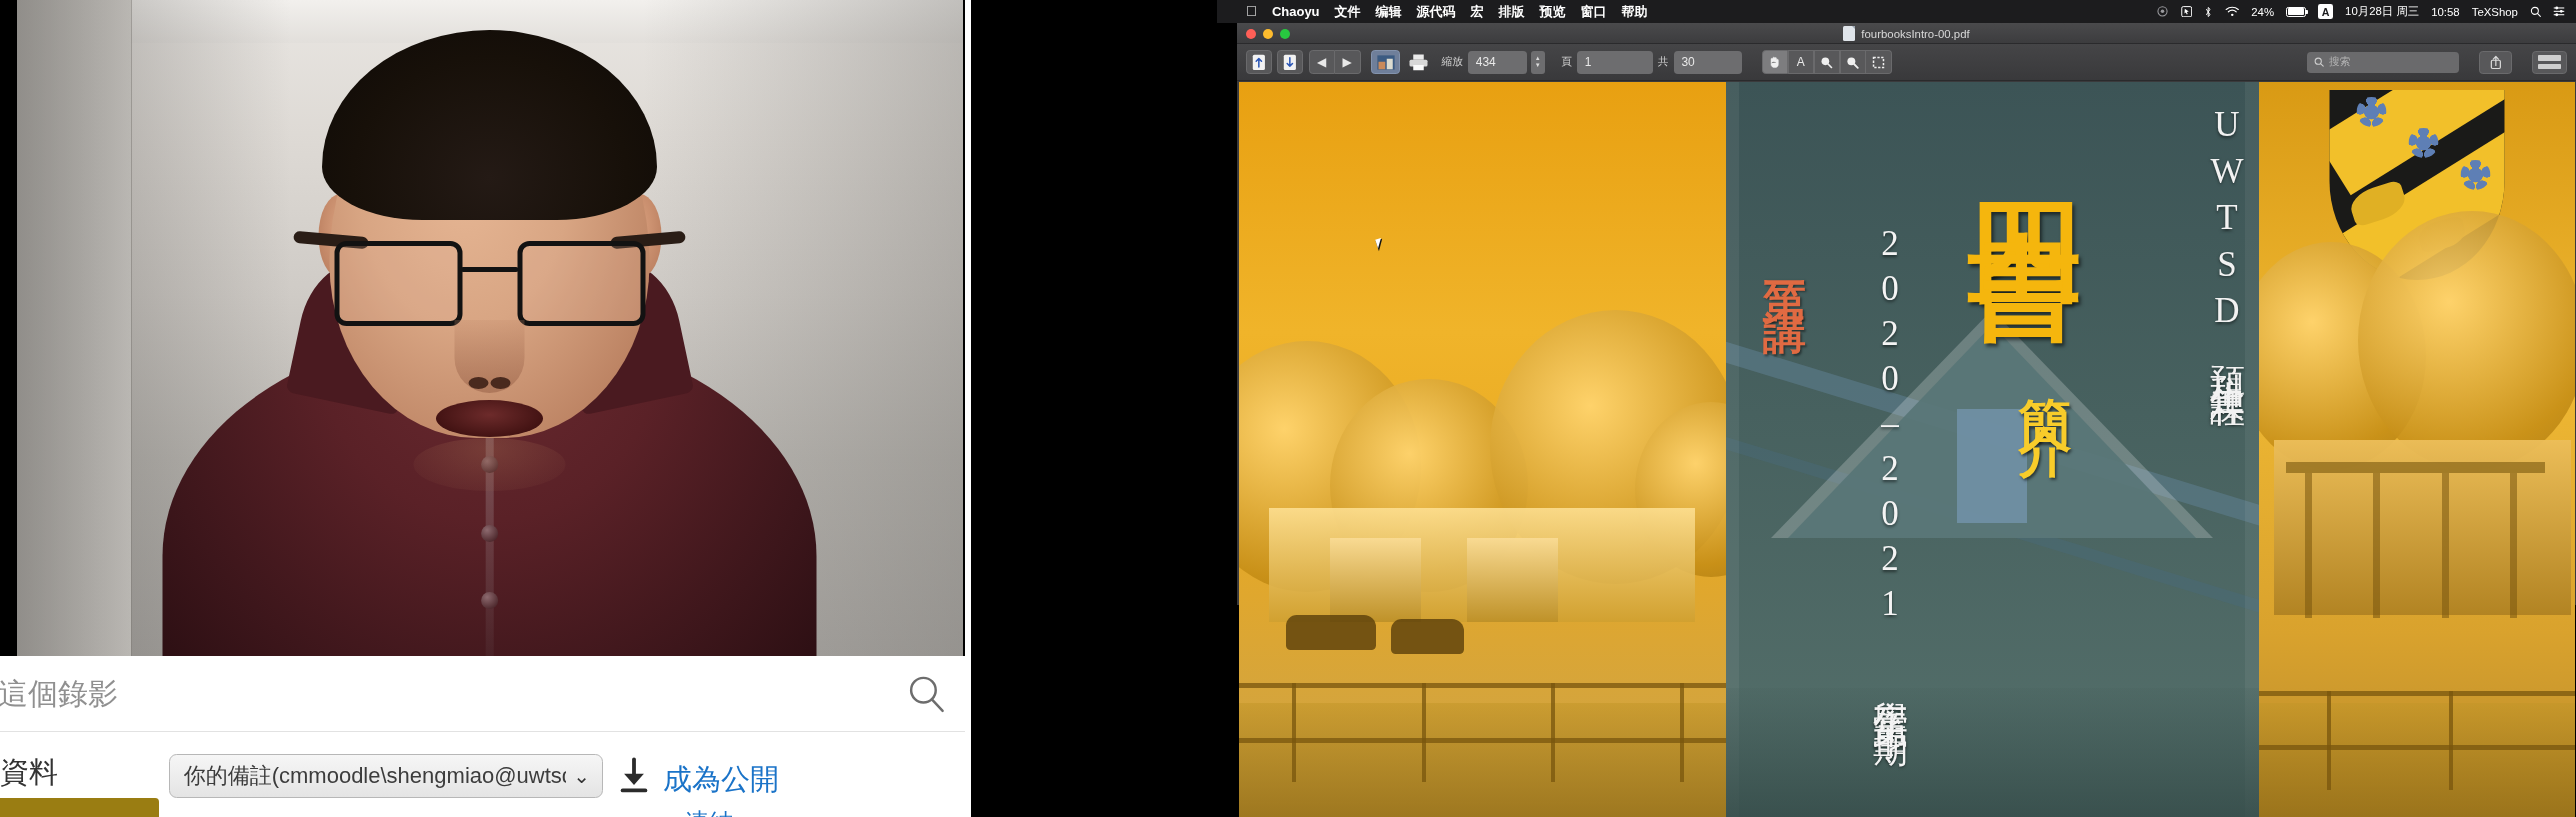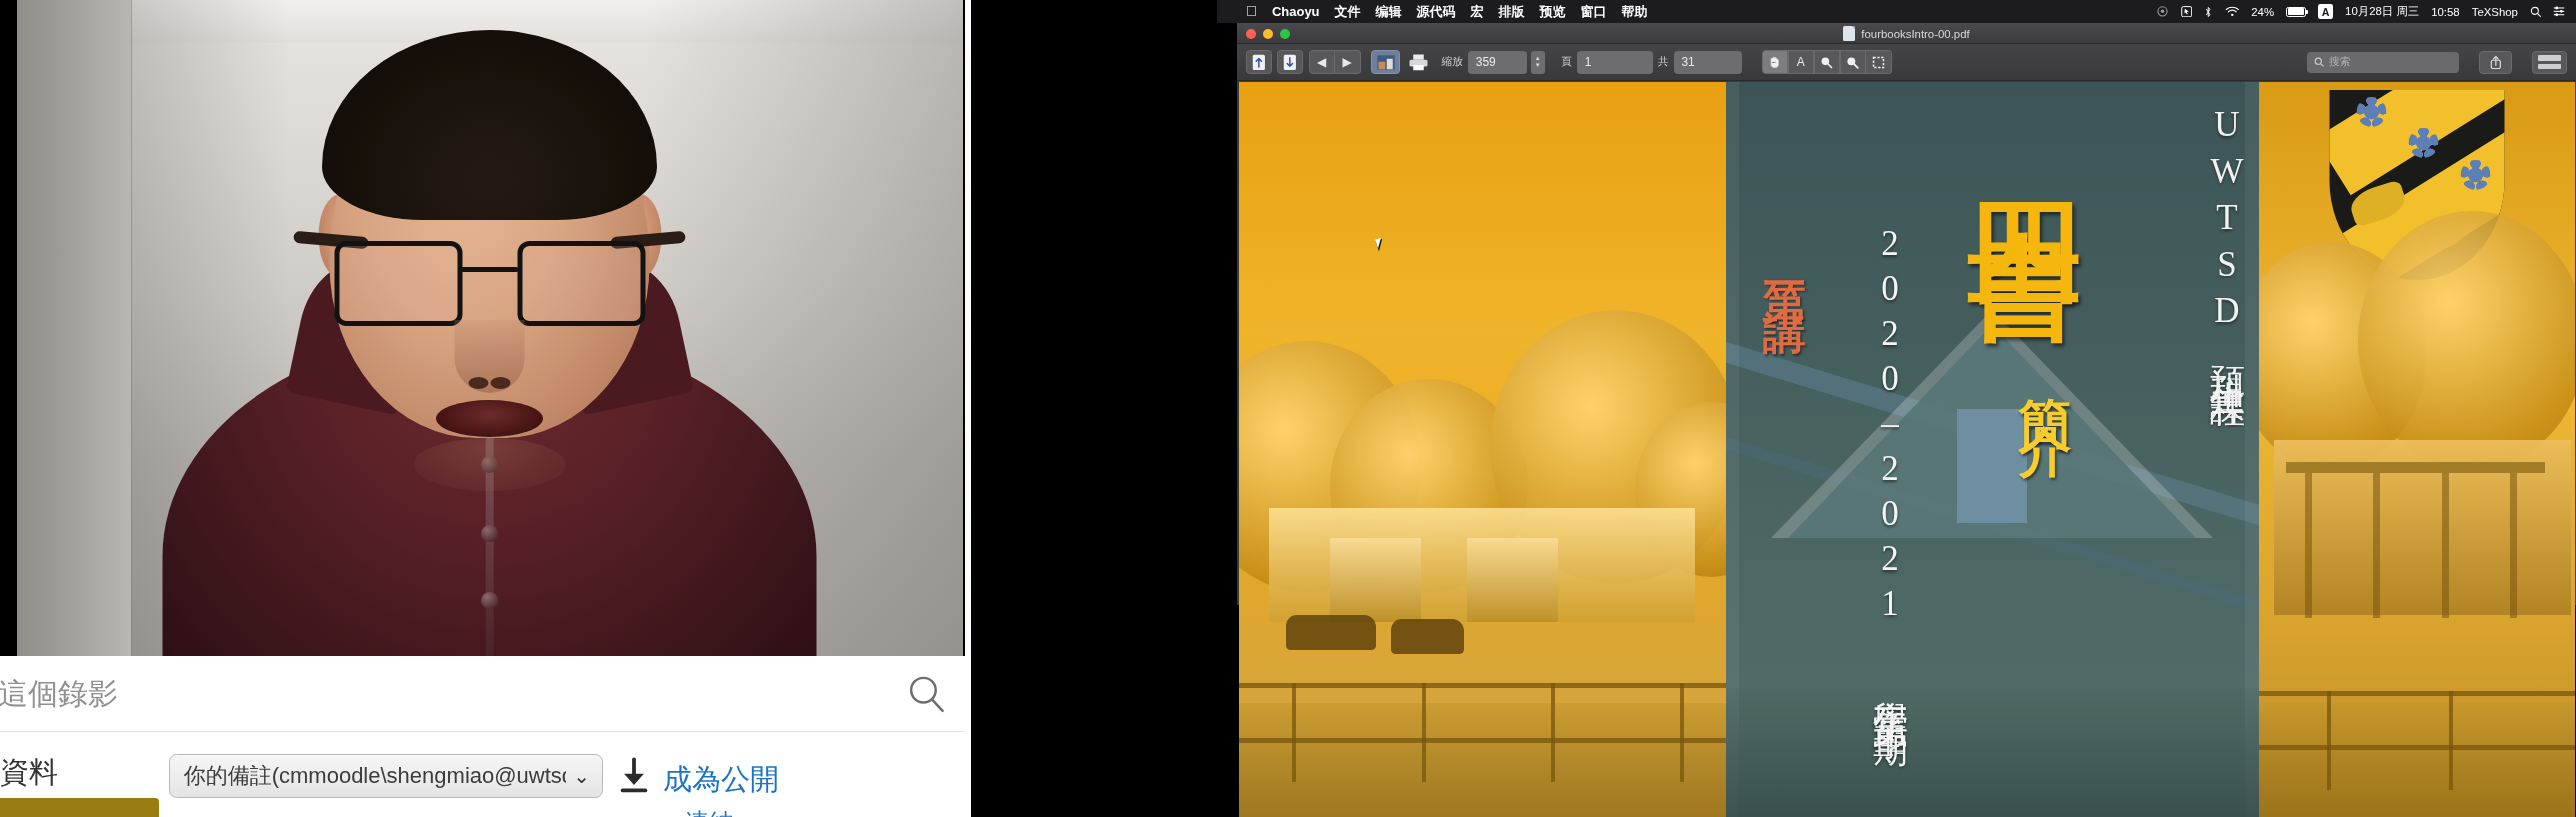--- a/index.html
+++ b/index.html
@@ -666,29 +666,29 @@
             </svg>
         </div>
         <div class="tb-btn" style="border:none;background:transparent;">
           <svg width="21" height="18" viewBox="0 0 28 24">
               <rect x="7" y="2" width="14" height="7" fill="#e9e9e9"></rect>
               <rect x="2" y="9" width="24" height="9" rx="2" fill="#d7d7d7"></rect>
               <rect x="7" y="16" width="14" height="7" fill="#fafafa"></rect>
             </svg>
         </div>
         <span class="tb-label">縮放</span>
-        <div class="tb-field">359</div>
+        <div class="tb-field">434</div>
         <div id="zoom-stepper">
             <span>▲</span>
             <span>▼</span>
           </div>
         <span class="tb-label">頁</span>
         <div class="tb-field" style="min-width:76px;">1</div>
         <span class="tb-label">共</span>
-        <div class="tb-field" style="min-width:68px;">31</div>
+        <div class="tb-field" style="min-width:68px;">30</div>
 
         <div class="tb-group" style="margin-left:20px;">
           <div class="tb-btn" style="background:#7d7d7f;">
             <svg width="13.7" height="13.7" viewBox="0 0 18 18">
                 <path d="M4 11 V5.5a1.2 1.2 0 012.4 0V9 M6.4 9V4a1.2 1.2 0 012.4 0v5 M8.8 9V4.6a1.2 1.2 0 012.4 0V10 M11.2 10V6.8a1.2 1.2 0 012.4 0V12c0 3-2 4.6-4.6 4.6S4 15 4 12.4V11" fill="#f0f0f0" stroke="#f0f0f0" stroke-width="0.6"></path>
               </svg>
           </div>
           <div class="tb-btn">A</div>
           <div class="tb-btn">
             <svg width="13" height="13" viewBox="0 0 17 17">

